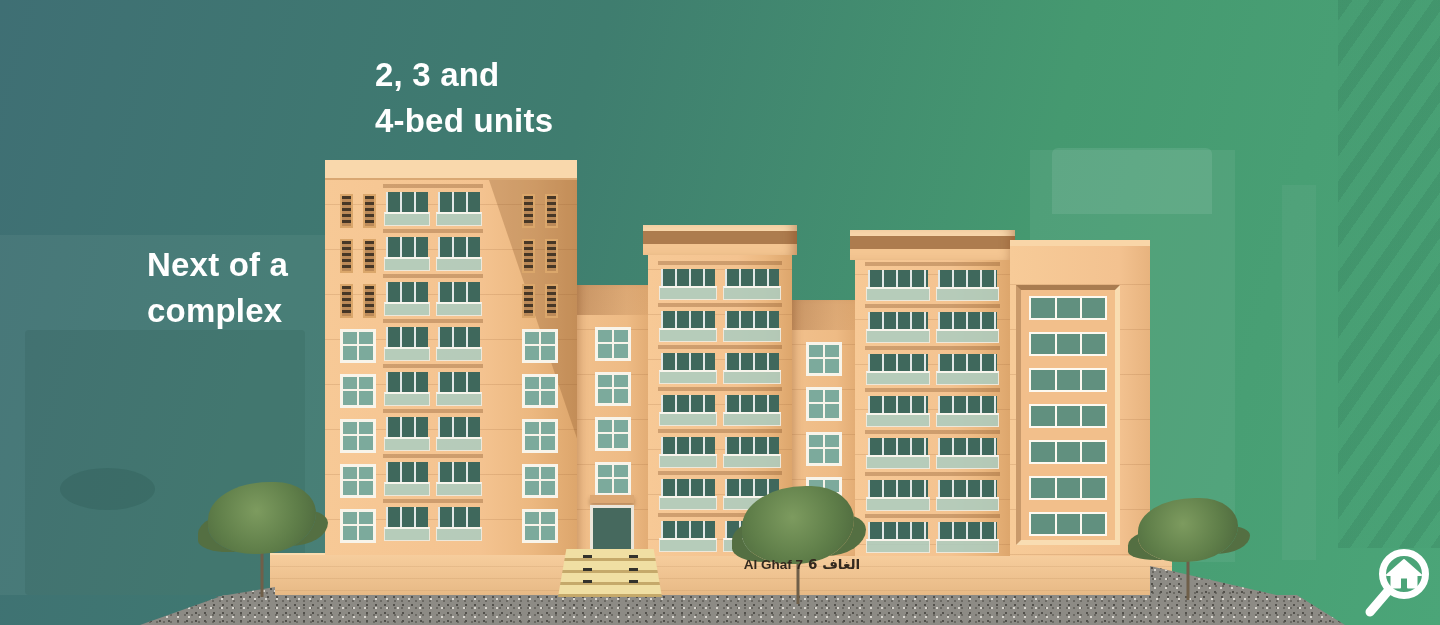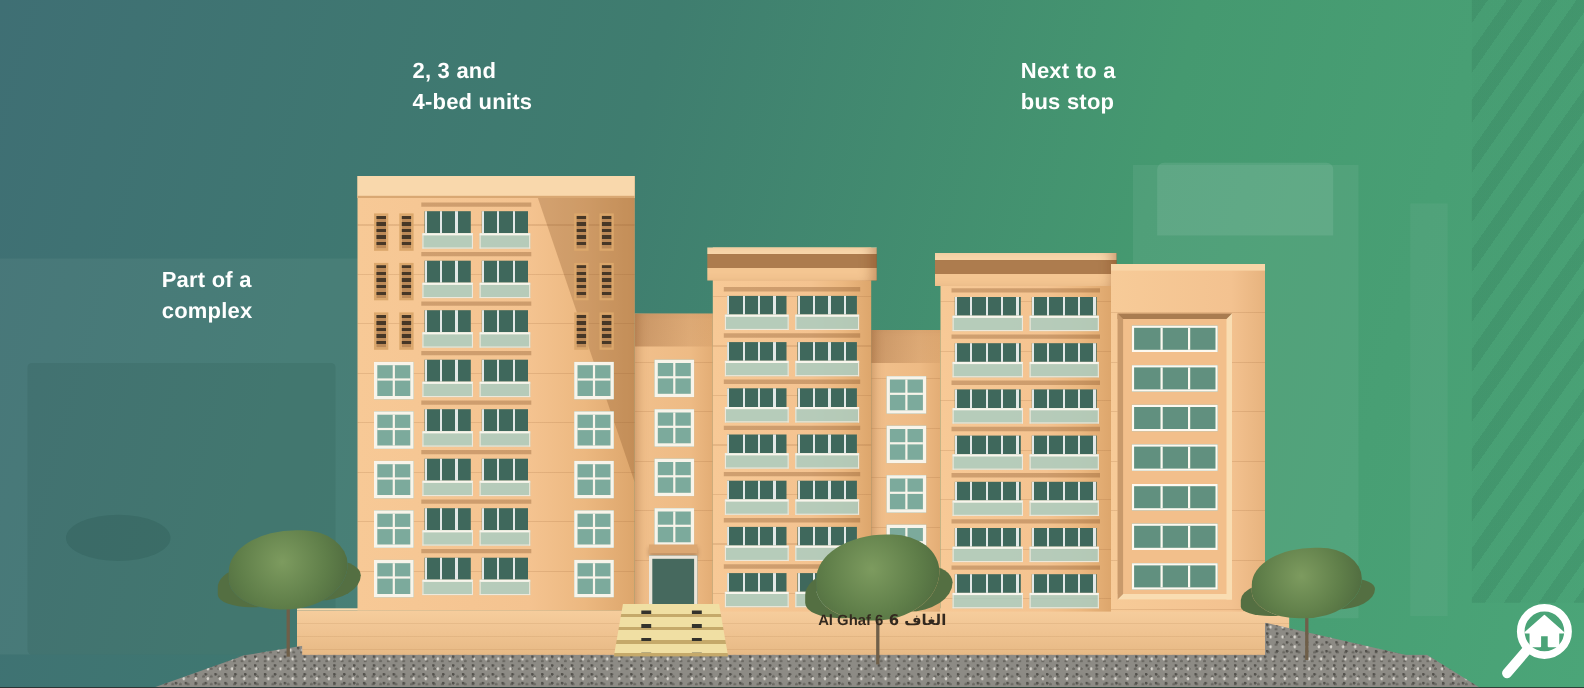--- a/index.html
+++ b/index.html
@@ -13,21 +13,21 @@
   .ghost{pointer-events:none;}
   .g-left1{left:0;top:235px;width:335px;height:360px;background:rgba(222,236,229,0.06);}
   .g-left2{left:25px;top:330px;width:280px;height:265px;background:rgba(15,55,50,0.10);border-radius:4px;}
   .g-palm{left:60px;top:468px;width:95px;height:42px;background:rgba(10,50,45,0.12);border-radius:50%;}
   .g-t1{left:1030px;top:150px;width:205px;height:412px;background:rgba(230,242,236,0.07);}
   .g-crown{left:1052px;top:148px;width:160px;height:66px;background:rgba(240,248,244,0.10);border-radius:6px 6px 0 0;}
   .g-small{left:1282px;top:185px;width:34px;height:375px;background:rgba(235,245,240,0.05);}
   .g-chev{left:1338px;top:0;width:102px;height:548px;
     background:repeating-linear-gradient(125deg,rgba(18,66,48,0.12) 0 12px,rgba(18,66,48,0.02) 12px 26px);}
   
-  .feature{color:#fff;font-size:20px;line-height:1.38;font-weight:700;white-space:pre-line;z-index:6;letter-spacing:.2px;}
+  .feature{color:#fff;font-size:33px;line-height:1.38;font-weight:700;white-space:pre-line;z-index:6;letter-spacing:.2px;}
   .f-units{left:375px;top:52px;}
   .f-bus{left:928px;top:52px;}
   .f-complex{left:147px;top:242px;}
   .f-park{left:1188px;top:242px;}
   
   .facade{background:linear-gradient(90deg,#f7c996 0%,#f4c390 62%,#ecb880 82%,#dda66c 100%);}
   .lines{position:absolute;inset:0;pointer-events:none;
     background:repeating-linear-gradient(180deg,transparent 0 44px,rgba(150,95,50,0.18) 44px 45px);}
   .podium{left:270px;top:553px;width:902px;height:47px;z-index:2;
     background:linear-gradient(180deg,#f6cd9d 0%,#efc391 45%,#e5b782 100%);
@@ -138,23 +138,21 @@
   <div class="abs ghost g-left1"></div>
   <div class="abs ghost g-left2"></div>
   <div class="abs ghost g-palm"></div>
   <div class="abs ghost g-t1"></div>
   <div class="abs ghost g-crown"></div>
   <div class="abs ghost g-small"></div>
   <div class="abs ghost g-chev"></div>
 
   <div class="abs feature f-units">2, 3 and
 4-bed units</div>
-  <div class="abs feature f-bus">Next to a
-bus stop</div>
-  <div class="abs feature f-complex">Part of a
+  <div class="abs feature f-complex">Next of a
 complex</div>
 
   <div class="abs podium">
       <div class="sub"></div>
     </div>
 
   <div class="abs lt facade">
     <div class="lines"></div>
     <div class="cornice"></div>
     <div class="lt-diag"></div>
@@ -540,21 +538,21 @@
           <div class="sw-row">
             <div class="sw"></div>
           </div>
         </div>
     </div>
   </div>
 
   <div class="abs stairs"></div>
 
   <div class="abs bname">
-    <span class="en">Al Ghaf 6</span><span class="ar">الغاف 6</span>
+    <span class="en">Al Ghaf 7</span><span class="ar">الغاف 6</span>
   </div>
 
   <div class="abs gmoundL"></div>
   <div class="abs gmoundR"></div>
   <div class="abs gravel"></div>
 
   <div class="abs tree treeL">
       <div class="trunk"></div>
       <div class="canopy"></div>
     </div>

